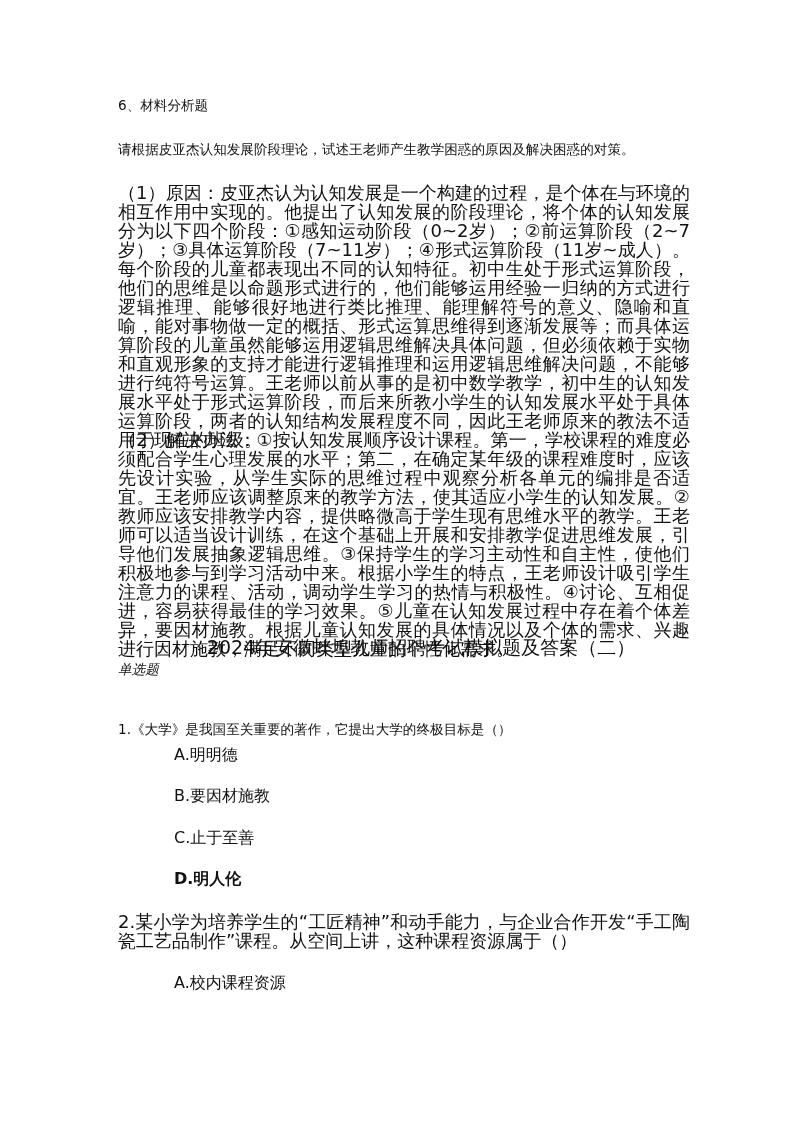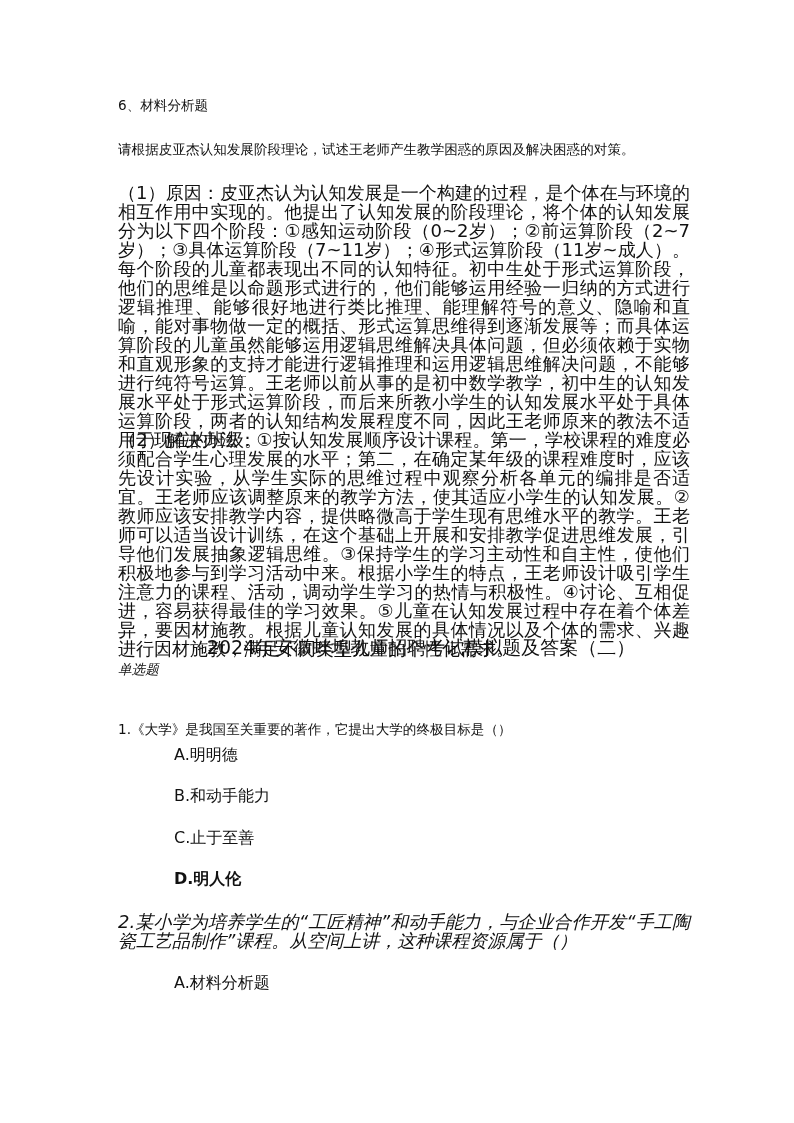--- a/index.html
+++ b/index.html
@@ -20,19 +20,19 @@
 
   <div class="para" style="top:183px;">（1）原因：皮亚杰认为认知发展是一个构建的过程，是个体在与环境的相互作用中实现的。他提出了认知发展的阶段理论，将个体的认知发展分为以下四个阶段：①感知运动阶段（0~2岁）；②前运算阶段（2~7岁）；③具体运算阶段（7~11岁）；④形式运算阶段（11岁~成人）。每个阶段的儿童都表现出不同的认知特征。初中生处于形式运算阶段，他们的思维是以命题形式进行的，他们能够运用经验一归纳的方式进行逻辑推理、能够很好地进行类比推理、能理解符号的意义、隐喻和直喻，能对事物做一定的概括、形式运算思维得到逐渐发展等；而具体运算阶段的儿童虽然能够运用逻辑思维解决具体问题，但必须依赖于实物和直观形象的支持才能进行逻辑推理和运用逻辑思维解决问题，不能够进行纯符号运算。王老师以前从事的是初中数学教学，初中生的认知发展水平处于形式运算阶段，而后来所教小学生的认知发展水平处于具体运算阶段，两者的认知结构发展程度不同，因此王老师原来的教法不适用于现在的班级。</div>
 
   <div class="para" style="top:430px;">（2）解决办法：①按认知发展顺序设计课程。第一，学校课程的难度必须配合学生心理发展的水平；第二，在确定某年级的课程难度时，应该先设计实验，从学生实际的思维过程中观察分析各单元的编排是否适宜。王老师应该调整原来的教学方法，使其适应小学生的认知发展。②教师应该安排教学内容，提供略微高于学生现有思维水平的教学。王老师可以适当设计训练，在这个基础上开展和安排教学促进思维发展，引导他们发展抽象逻辑思维。③保持学生的学习主动性和自主性，使他们积极地参与到学习活动中来。根据小学生的特点，王老师设计吸引学生注意力的课程、活动，调动学生学习的热情与积极性。④讨论、互相促进，容易获得最佳的学习效果。⑤儿童在认知发展过程中存在着个体差异，要因材施教。根据儿童认知发展的具体情况以及个体的需求、兴趣进行因材施教，满足不同类型儿童的个性化需求。</div>
 
   <div class="center" style="top:638px;">2024年安徽蚌埠教师招聘考试模拟题及答案（二）</div>
   <div class="line" style="top:660px;font-style:italic;">单选题</div>
 
   <div class="line" style="top:720px;">1.《大学》是我国至关重要的著作，它提出大学的终极目标是（）</div>
   <div class="opt" style="top:745px;">A.明明德</div>
-  <div class="opt" style="top:786px;">B.和动手能力</div>
+  <div class="opt" style="top:786px;">B.要因材施教</div>
   <div class="opt" style="top:828px;">C.止于至善</div>
   <div class="opt" style="top:869px;font-weight:bold;">D.明人伦</div>
 
-  <div class="para" style="top:912px;font-style:italic;">2.某小学为培养学生的“工匠精神”和动手能力，与企业合作开发“手工陶瓷工艺品制作”课程。从空间上讲，这种课程资源属于（）</div>
-  <div class="opt" style="top:973px;">A.材料分析题</div>
+  <div class="para" style="top:912px;">2.某小学为培养学生的“工匠精神”和动手能力，与企业合作开发“手工陶瓷工艺品制作”课程。从空间上讲，这种课程资源属于（）</div>
+  <div class="opt" style="top:973px;">A.校内课程资源</div>
 </div>
 
 </body></html>

